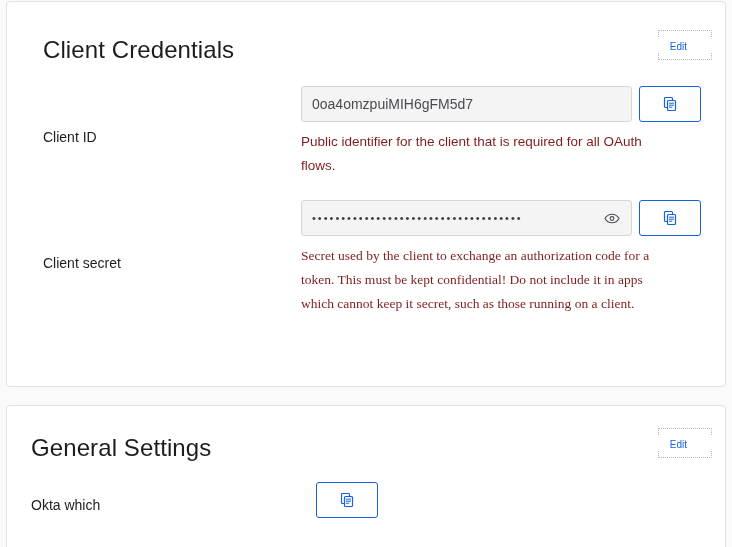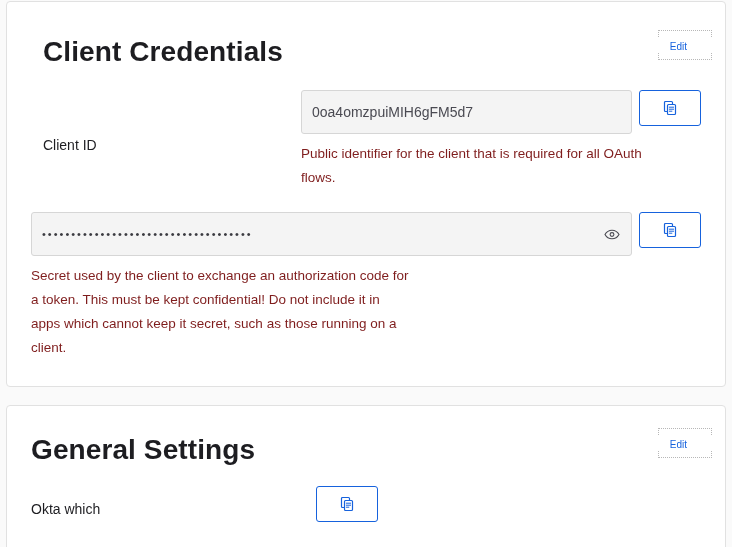--- a/index.html
+++ b/index.html
@@ -47,22 +47,22 @@
     align-items: flex-start;
     justify-content: space-between;
     padding: 34px 24px 0 24px;
   }
 
   .card-general .card-header {
     padding-top: 28px;
   }
 
   .card-title {
-    font-size: 28px;
-    font-weight: bold;
+    font-size: 24px;
+    font-weight: normal;
     color: #1d1d21;
     letter-spacing: 0.1px;
     margin: 0;
     padding-left: 12px;
   }
 
   .card-general .card-title {
     padding-left: 0;
   }
 
@@ -123,21 +123,21 @@
     min-width: 0;
   }
 
   .input-line {
     display: flex;
     align-items: stretch;
   }
 
   .readonly-input {
     flex: 1 1 auto;
-    height: 44px;
+    height: 36px;
     background: #f4f4f4;
     border: 1px solid #d6d6d6;
     border-radius: 3px;
     display: flex;
     align-items: center;
     padding: 0 10px;
     font-size: 14px;
     color: #4a4a52;
     box-sizing: border-box;
     position: relative;
@@ -182,21 +182,21 @@
   }
 
   .help-text {
     font-size: 13.5px;
     line-height: 24px;
     color: #7f1d1d;
     margin-top: 8px;
     max-width: 375px;
   }
 
-  .help-text.narrow { max-width: 378px; }
+  .help-text.narrow { max-width: 378px; font-family: Liberation Serif, serif; }
 
   svg { display: block; }
 </style>
 </head>
 <body>
 
 <div class="page">
 
   <section class="card card-client">
 
@@ -220,20 +220,21 @@
                 <path d="M7.3 7.2h4.3M7.3 9.2h4.3M7.3 11.2h2.6" stroke="#1662dd" stroke-width="1" stroke-linecap="round"></path>
               </svg>
             </span>
           </div>
         </div>
         <div class="help-text">Public identifier for the client that is required for all OAuth flows.</div>
       </div>
     </div>
 
     <div class="field-row">
+      <div class="field-label">Client secret</div>
       <div class="field-body">
         <div class="input-line">
           <div class="readonly-input">
             <span class="secret-dots">••••••••••••••••••••••••••••••••••••</span>
             <span class="eye-btn">
               <svg width="16" height="11" viewBox="0 0 16 11" fill="none" xmlns="http://www.w3.org/2000/svg">
                 <path d="M1 5.5C2.6 2.6 5.1 1.2 8 1.2s5.4 1.4 7 4.3c-1.6 2.9-4.1 4.3-7 4.3S2.6 8.4 1 5.5z" stroke="#4a4a52" stroke-width="1.1" fill="none"></path>
                 <circle cx="8" cy="5.5" r="1.9" stroke="#4a4a52" stroke-width="1.1" fill="none"></circle>
               </svg>
             </span>

